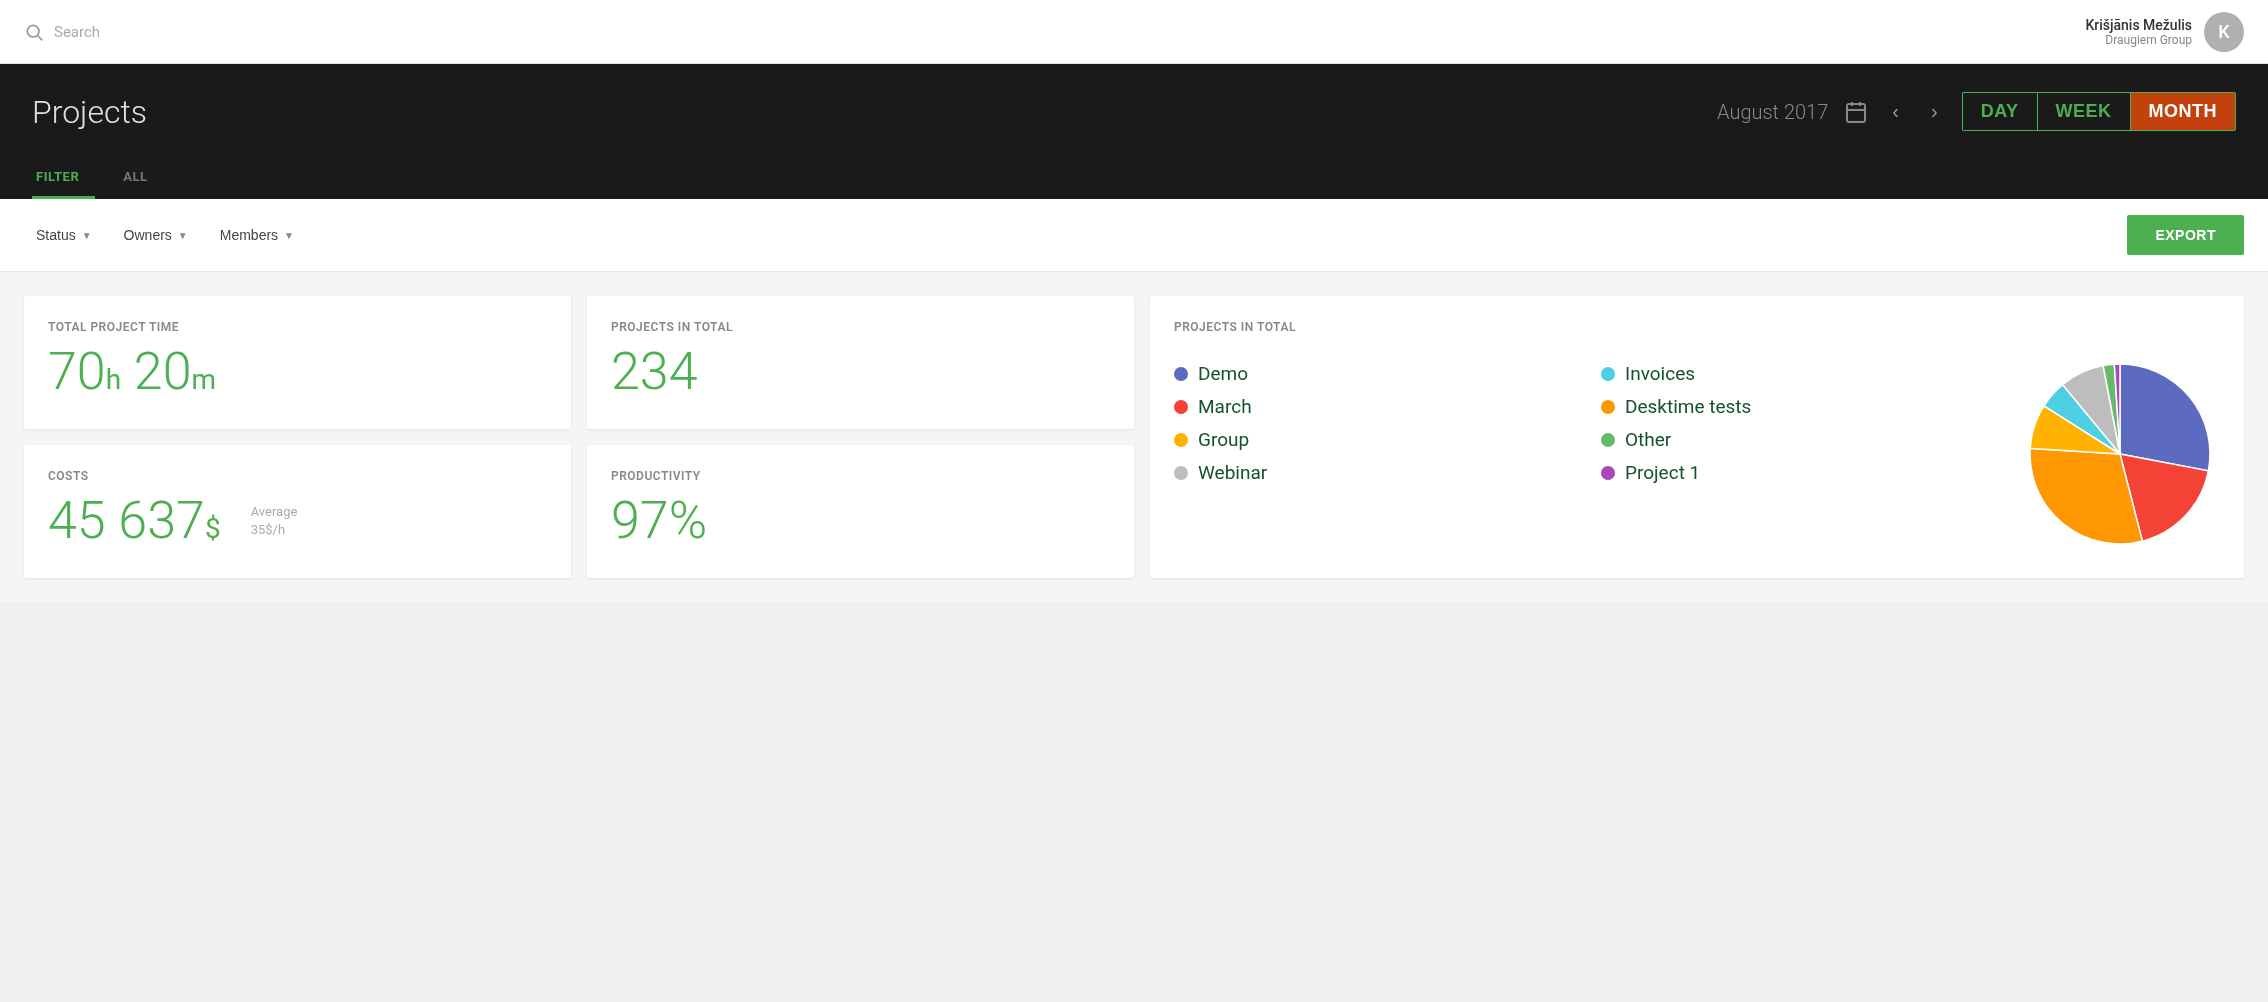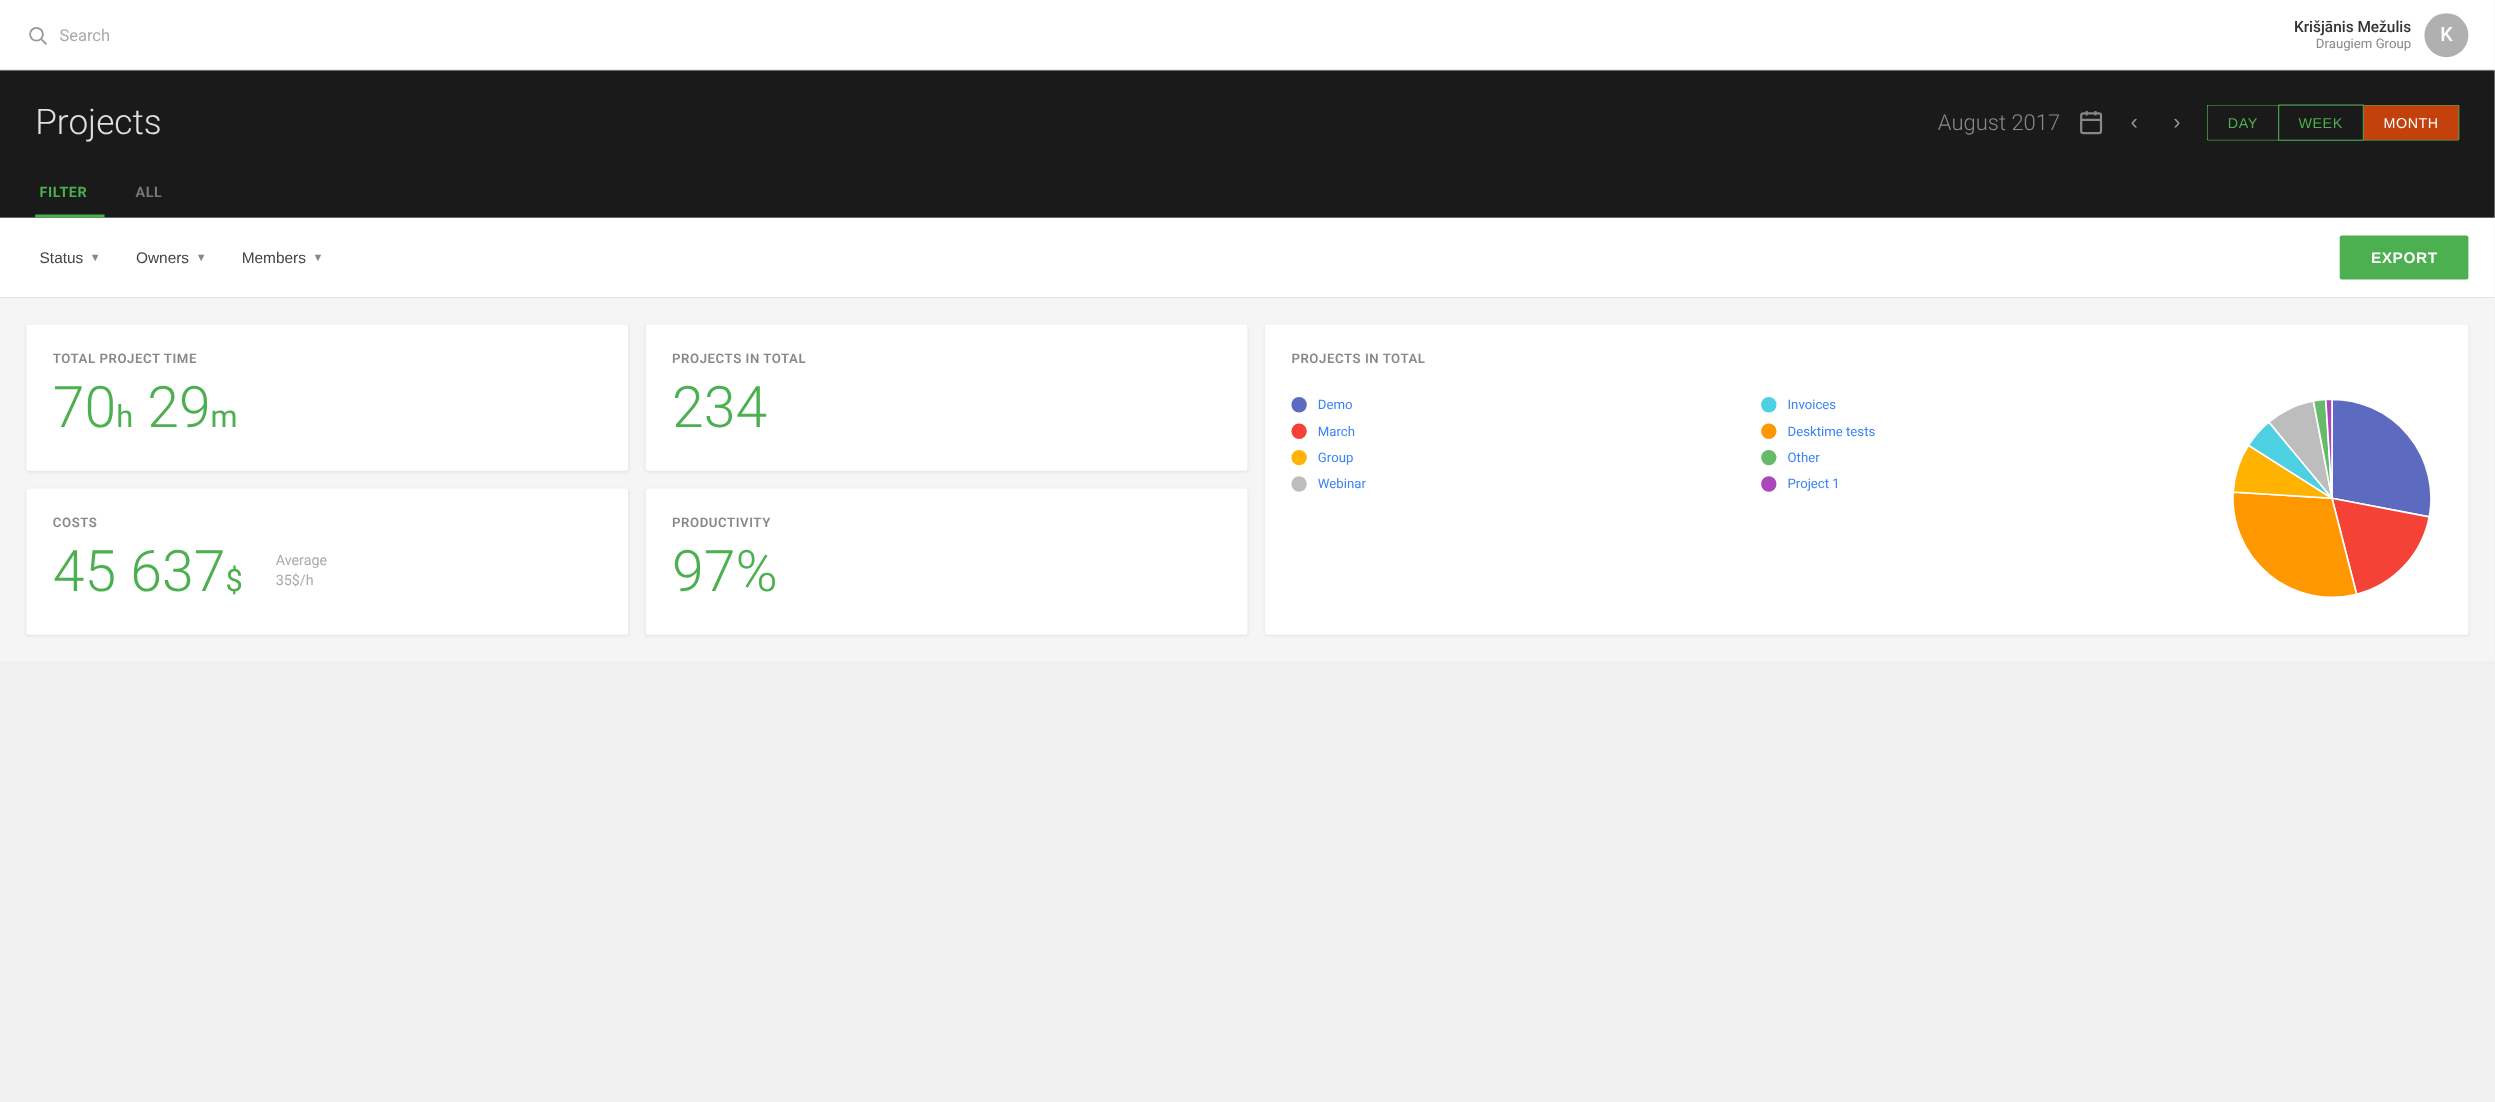--- a/index.html
+++ b/index.html
@@ -79,22 +79,22 @@
       padding: 4px 8px;
     }
     .view-buttons {
       display: flex;
     }
     .view-btn {
       border: 1px solid #4caf50;
       background: none;
       color: #4caf50;
       padding: 8px 18px;
-      font-size: 13px;
-      font-weight: 400;
+      font-size: 18px;
+      font-weight: 700;
       cursor: pointer;
       letter-spacing: 0.5px;
       text-align: center;
     }
     .view-btn.active {
       background: #c2410c;
       color: #fff;
     }
     .view-btn:first-child { border-right: none; border-radius: 2px 0 0 2px; }
     .view-btn:nth-child(2) { border-radius: 0; }
@@ -235,22 +235,22 @@
       grid-template-columns: 1fr 1fr;
       gap: 10px 32px;
       flex: 1;
       align-content: start;
       margin-top: 8px;
     }
     .legend-item {
       display: flex;
       align-items: center;
       gap: 10px;
-      font-size: 12px;
-      color: #3b82f6;
+      font-size: 19px;
+      color: #14532d;
     }
     .legend-dot {
       width: 14px; height: 14px;
       border-radius: 50%;
       flex-shrink: 0;
     }
     .pie-container {
       width: 200px;
       height: 200px;
       flex-shrink: 0;
@@ -325,21 +325,21 @@
     </button>
   </div>
   <button class="export-btn">EXPORT</button>
 </div>
 
 <div class="main-content">
 
   <div class="stat-card">
     <div class="stat-label">TOTAL PROJECT TIME</div>
     <div class="stat-value">
-      <span>70</span><span class="unit">h</span>&nbsp;<span>29</span><span class="unit">m</span>
+      <span>70</span><span class="unit">h</span>&nbsp;<span>20</span><span class="unit">m</span>
     </div>
   </div>
 
   <div class="stat-card">
     <div class="stat-label">PROJECTS IN TOTAL</div>
     <div class="stat-value">234</div>
   </div>
 
   <div class="chart-card">
     <div class="chart-title">PROJECTS IN TOTAL</div>

